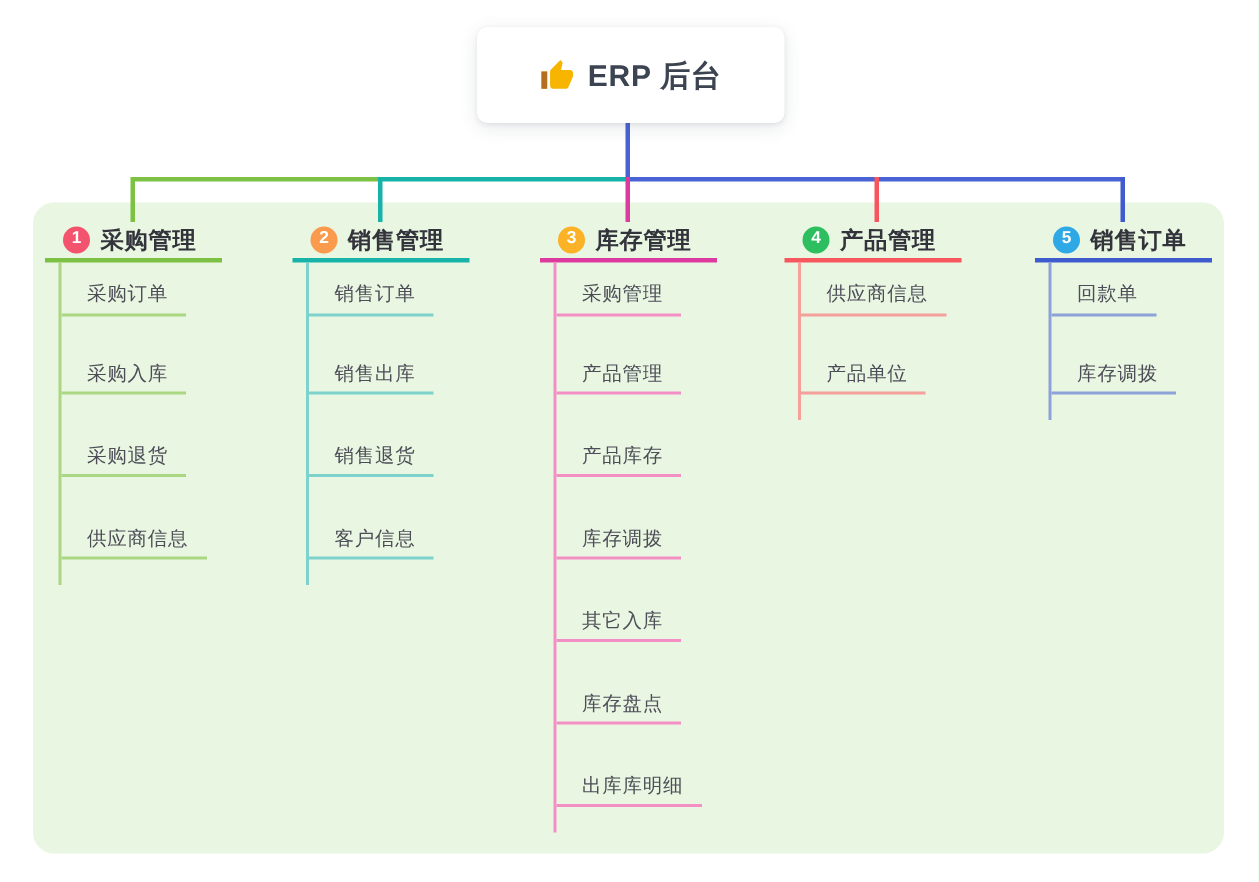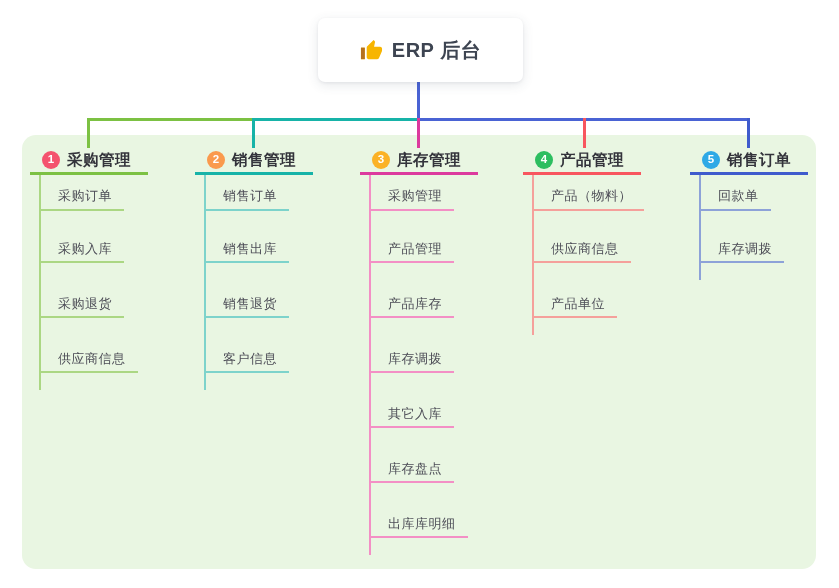--- a/index.html
+++ b/index.html
@@ -157,23 +157,20 @@
     </div>
   </div>
 
   <div class="branch b3" style="--badge: #2dbe60; --line: #f8565f; --light: #f5a09b;">
     <div class="branch-node">
       <span class="badge">4</span>
       <span class="branch-label">产品管理</span>
     </div>
     <div class="children">
       <div class="child">
-          <span class="child-label">产品（物料）</span>
-        </div>
-      <div class="child">
           <span class="child-label">供应商信息</span>
         </div>
       <div class="child">
           <span class="child-label">产品单位</span>
         </div>
     </div>
   </div>
 
   <div class="branch b4" style="--badge: #2fa9e6; --line: #3f5bcd; --light: #8da2d8;">
     <div class="branch-node">

